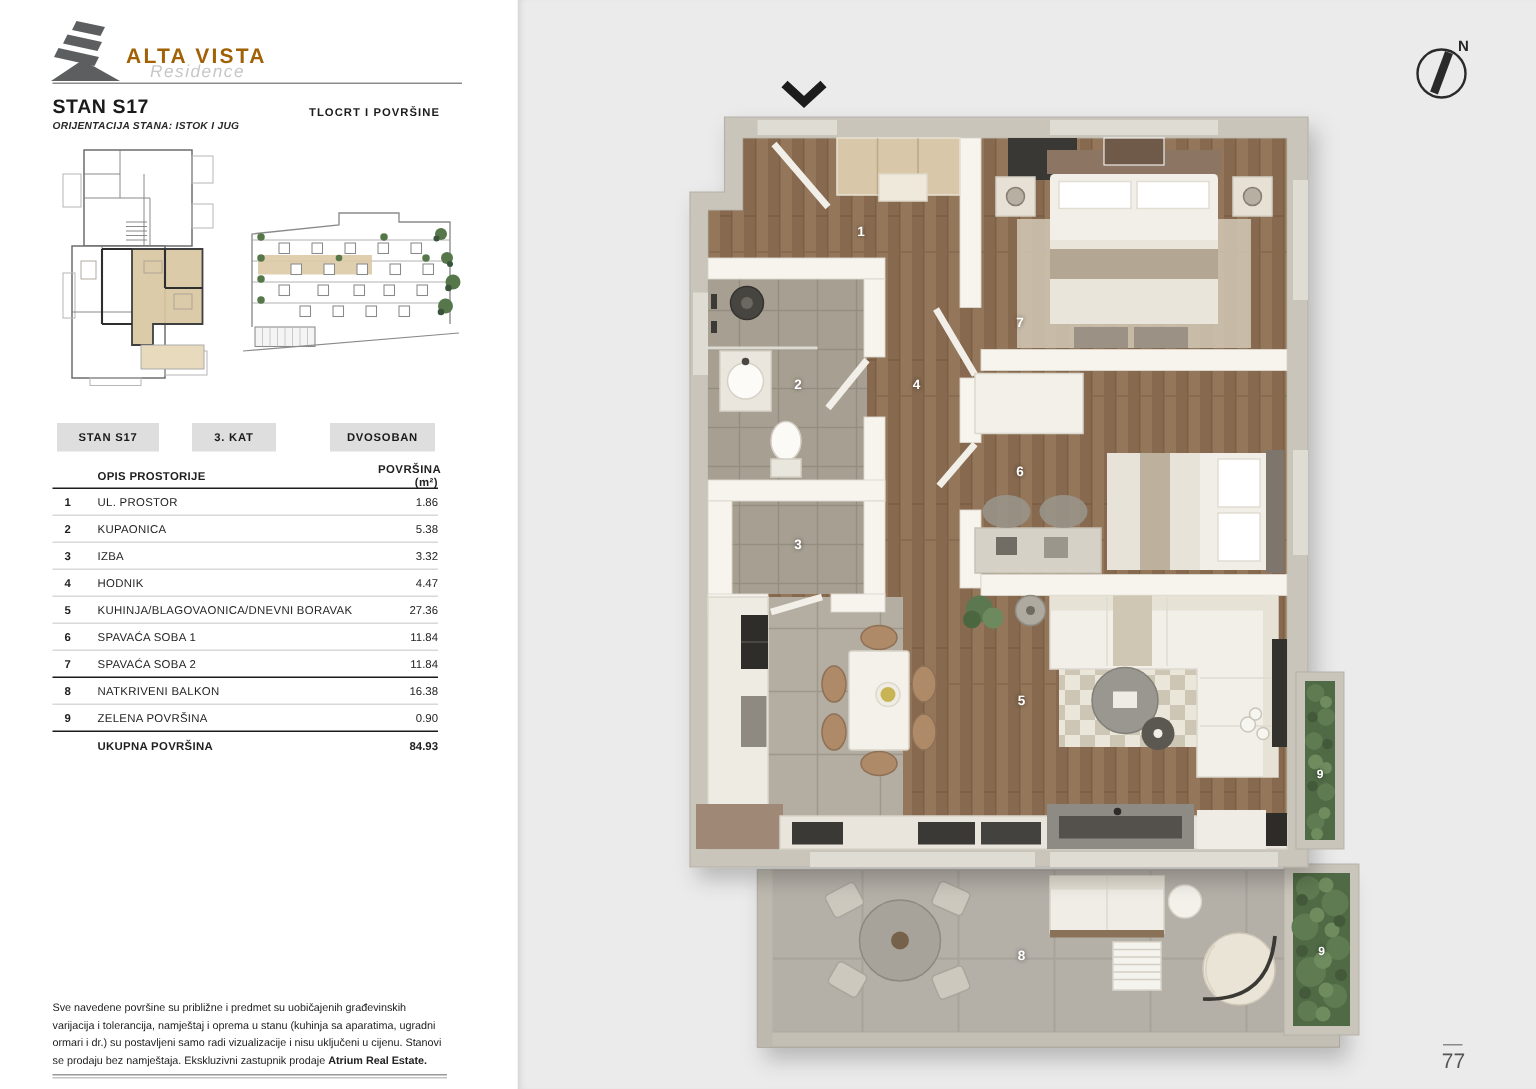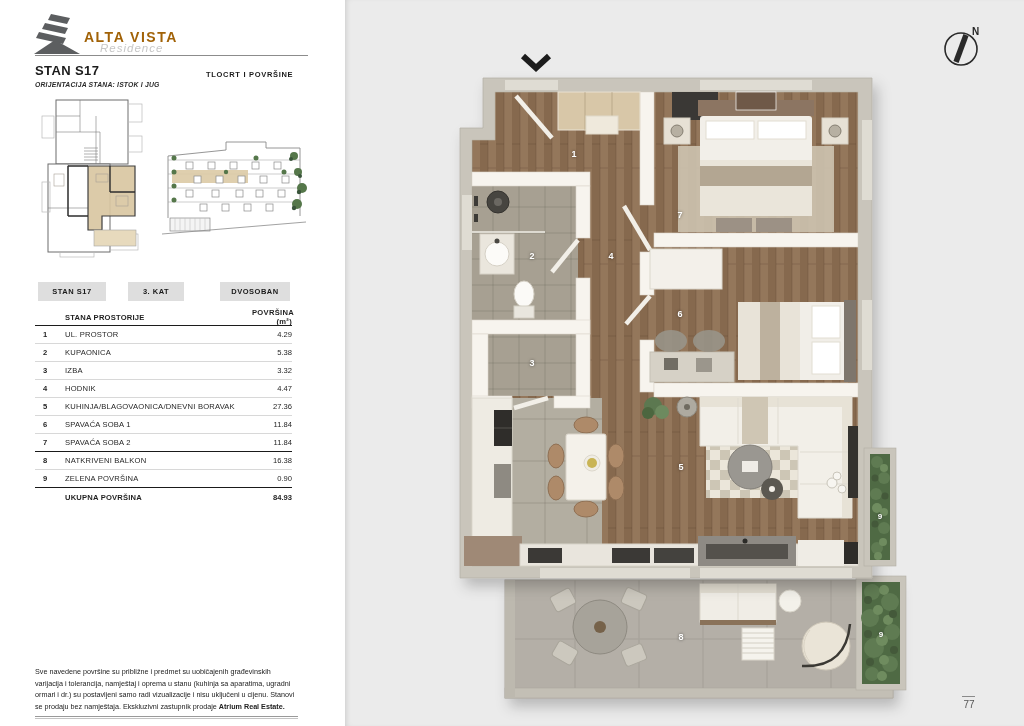--- a/index.html
+++ b/index.html
@@ -38,21 +38,21 @@
   .tnum { width:30px; font-weight:700; padding-left:8px; }
   .tname { flex:1; letter-spacing:.2px; }
   .tarea { width:40px; text-align:right; }
 
   .disclaimer { position:absolute; left:35px; top:650px; width:263px; font-size:7.2px; line-height:1.62; color:#222;margin-top:16px; }
   .disclaimer .dbl { margin-top:3px; height:3px; border-top:1px solid #9a9a9a; border-bottom:1px solid #c4c4c4; }
   .rlabel { position:absolute; transform:translate(-50%,-50%); color:#ffffff; font-size:9px; font-weight:600;
             text-shadow:0 0 3px rgba(0,0,0,.55); }
   .nlabel { position:absolute; left:972px; top:26px; font-size:10px; font-weight:700; color:#262626; }
   .pagenum-dash { position:absolute; left:962px; top:696px; width:13px; height:1px; background:#8a8a8a; }
-  .pagenum { position:absolute; left:961px; top:699px; width:16px; text-align:center; font-size:10px; color:#555; }
+  .pagenum { position:absolute; left:961px; top:699px; width:16px; text-align:center; font-size:14px; color:#555; }
 </style>
 </head>
 <body>
 
 <div id="page">
 
   <div id="left-panel">
 
     <div class="logo">
       <svg width="46" height="42" viewBox="0 0 46 42">
@@ -152,27 +152,27 @@
       <path d="M6,108 L150,96" stroke="#8a8a8a" stroke-width="0.8" fill="none"></path>
     </svg>
 
     <div class="badge b1">STAN S17</div>
     <div class="badge b2">3. KAT</div>
     <div class="badge b3">DVOSOBAN</div>
 
     <div class="rtable">
       <div class="thead">
         <span class="tnum"></span>
-        <span class="tname">STANA PROSTORIJE</span>
+        <span class="tname">OPIS PROSTORIJE</span>
         <span class="tarea">POVRŠINA (m²)</span>
       </div>
       <div class="trow b1">
           <span class="tnum">1</span>
           <span class="tname">UL. PROSTOR</span>
-          <span class="tarea">4.29</span>
+          <span class="tarea">1.86</span>
         </div>
       <div class="trow b1">
           <span class="tnum">2</span>
           <span class="tname">KUPAONICA</span>
           <span class="tarea">5.38</span>
         </div>
       <div class="trow b1">
           <span class="tnum">3</span>
           <span class="tname">IZBA</span>
           <span class="tarea">3.32</span>

